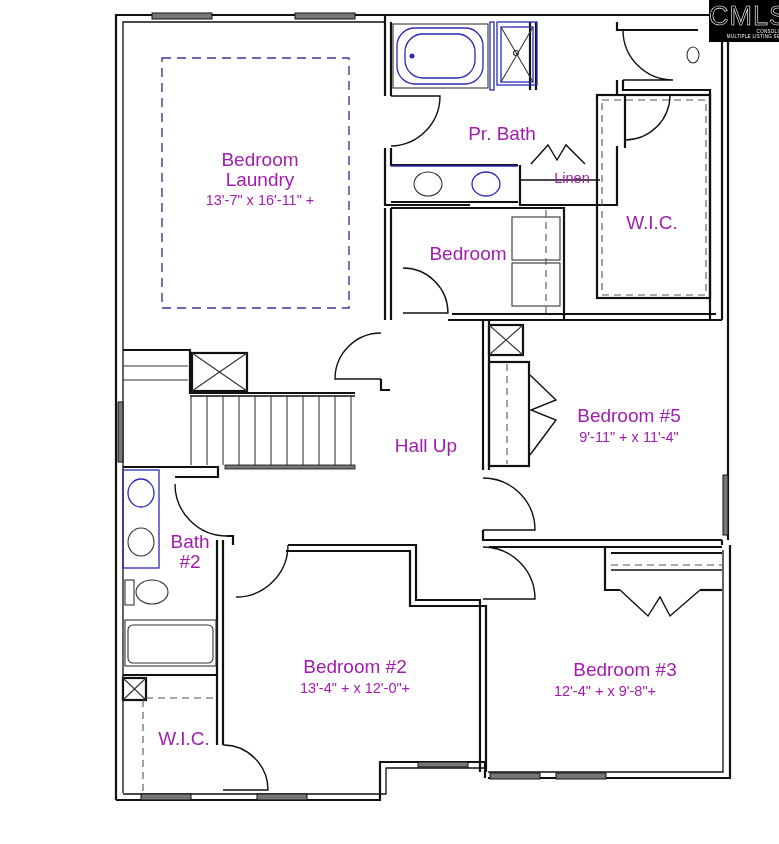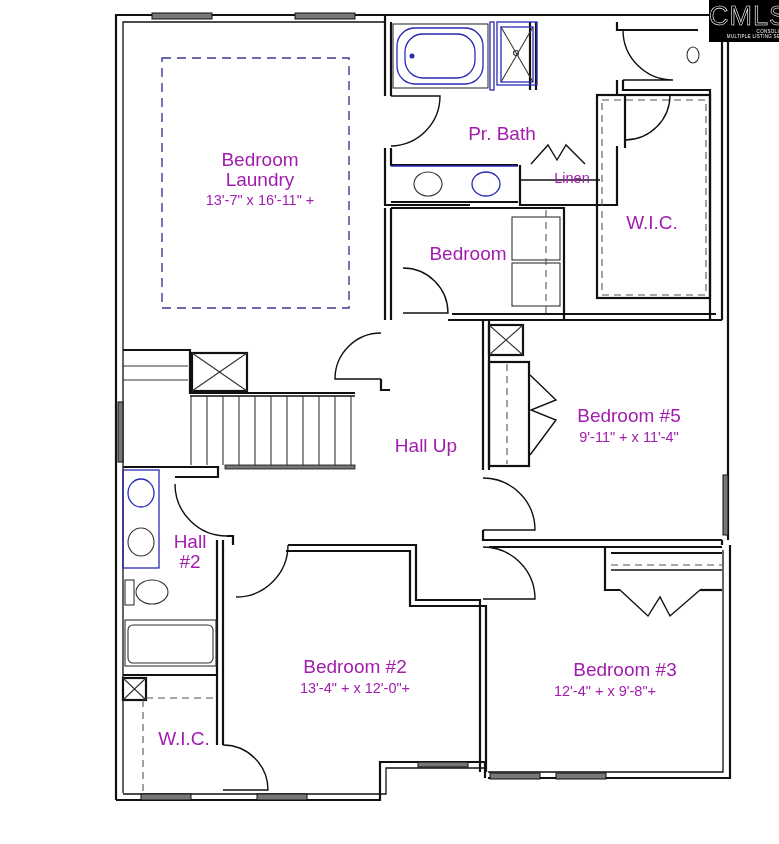--- a/index.html
+++ b/index.html
@@ -205,21 +205,21 @@
 <div class="label room-name" style="left:452px; top:124px; width:100px;">Pr. Bath</div>
 <div class="label room-dim" style="left:532px; top:171px; width:80px;">Linen</div>
 <div class="label room-name" style="left:612px; top:213px; width:80px;">W.I.C.</div>
 <div class="label room-name" style="left:420px; top:244px; width:96px;">Bedroom</div>
 <div class="label room-name" style="left:378px; top:436px; width:96px;">Hall Up</div>
 
 <div class="label room-name" style="left:554px; top:406px; width:150px;">Bedroom #5</div>
 <div class="label room-dim" style="left:554px; top:430px; width:150px;">9'-11" + x 11'-4"</div>
 
 <div class="label room-name" style="left:160px; top:532px; width:60px;">
-  <div>Hall</div>
+  <div>Bath</div>
   <div>#2</div>
 </div>
 
 <div class="label room-name" style="left:146px; top:729px; width:76px;">W.I.C.</div>
 
 <div class="label room-name" style="left:280px; top:657px; width:150px;">Bedroom #2</div>
 <div class="label room-dim" style="left:270px; top:681px; width:170px;">13'-4" + x 12'-0"+</div>
 
 <div class="label room-name" style="left:550px; top:660px; width:150px;">Bedroom #3</div>
 <div class="label room-dim" style="left:525px; top:684px; width:160px;">12'-4" + x 9'-8"+</div>

